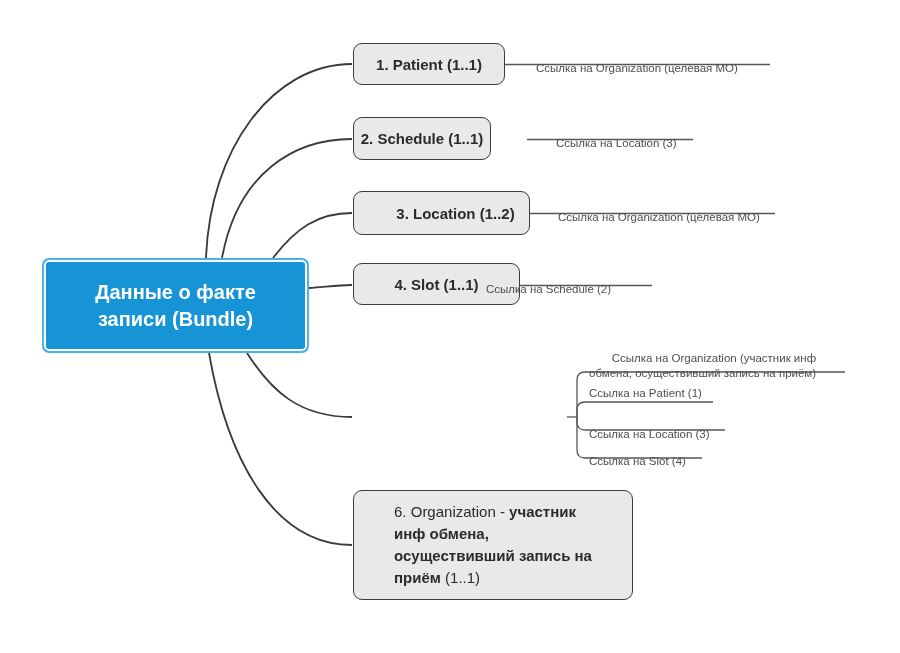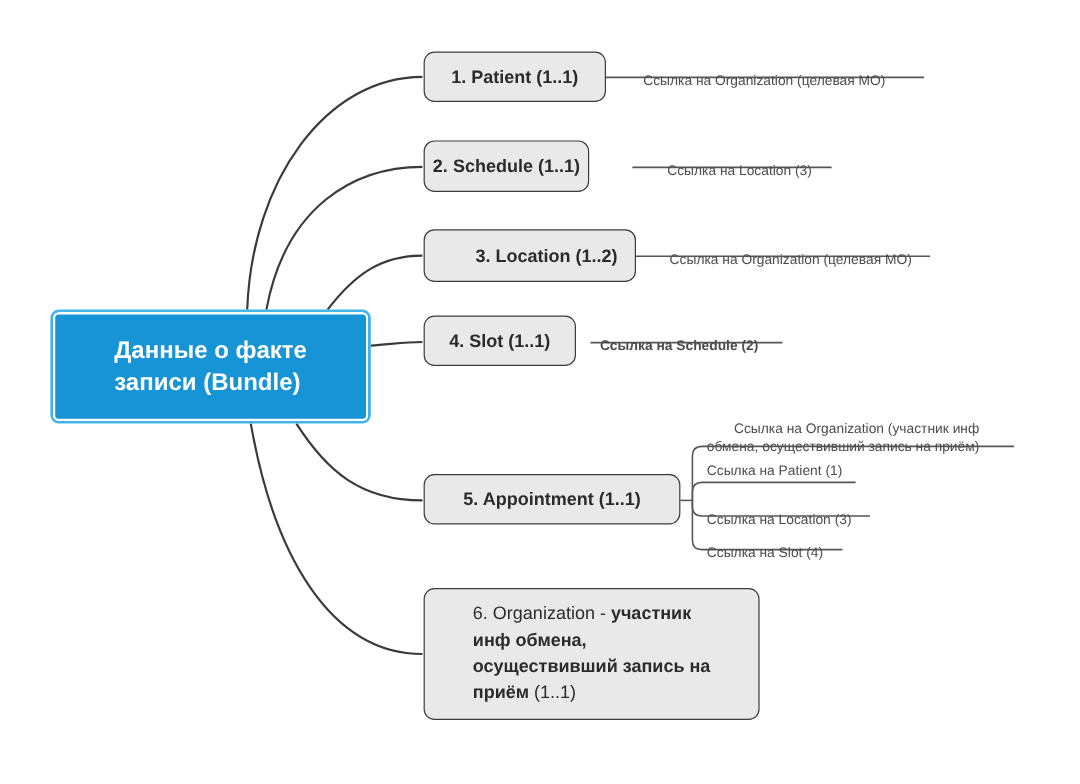--- a/index.html
+++ b/index.html
@@ -36,21 +36,21 @@
   }
   .topic.root{
     background:var(--root-fill);
     border:2px solid var(--root-border);
     box-shadow:inset 0 0 0 2px #ffffff;
     border-radius:7px;
     color:#ffffff;
     font-size:20px;
     font-weight:bold;
     line-height:27px;
-    text-align:left;
+    text-align:center;
     white-space:pre-line;
   }
   .topic.multiline{
     justify-content:center;
     align-items:flex-start;
     padding:10px 14px;
     white-space:pre-line;
     font-weight:normal;
     line-height:22px;
     text-align:left;
@@ -106,48 +106,45 @@
   </div>
 
   <div class="topic" style="left:353px;top:117px;width:138px;height:43px;">
     <span>2. Schedule (1..1)</span>
   </div>
 
   <div class="topic" style="left:353px;top:191px;width:177px;height:44px;padding-left:28px;">
     <span>3. Location (1..2)</span>
   </div>
 
-  <div class="topic" style="left:353px;top:263px;width:127px;height:42px;">
+  <div class="topic" style="left:353px;top:263px;width:167px;height:42px;">
     <span>4. Slot (1..1)</span>
   </div>
 
-  <div class="topic" style="left:353px;top:395px;width:214px;height:42px;">
-    <span>5. Appointment (1..1)</span>
-  </div>
 
   <div class="topic multiline" style="left:353px;top:490px;width:280px;height:110px;font-size:15px;">
     <span><span>6. Organization - </span><span class="bold">участник
 инф обмена,
 осуществивший запись на
 приём</span><span> (1..1)</span></span>
   </div>
 
   <div class="child-topic" style="left:536px;top:47px;">
     <span>Ссылка на Organization (целевая МО)</span>
   </div>
 
   <div class="child-topic" style="left:556px;top:122px;">
     <span>Ссылка на Location (3)</span>
   </div>
 
   <div class="child-topic" style="left:558px;top:196px;">
     <span>Ссылка на Organization (целевая МО)</span>
   </div>
 
-  <div class="child-topic" style="left:500px;top:268px;font-weight:bold;">
+  <div class="child-topic" style="left:486px;top:268px;">
     <span>Ссылка на Schedule (2)</span>
   </div>
 
   <div class="child-topic two-line" style="left:589px;top:336px;text-align:right;">
     <span>Ссылка на Organization (участник инф
 обмена, осуществивший запись на приём)</span>
   </div>
 
   <div class="child-topic" style="left:589px;top:372px;">
     <span>Ссылка на Patient (1)</span>

